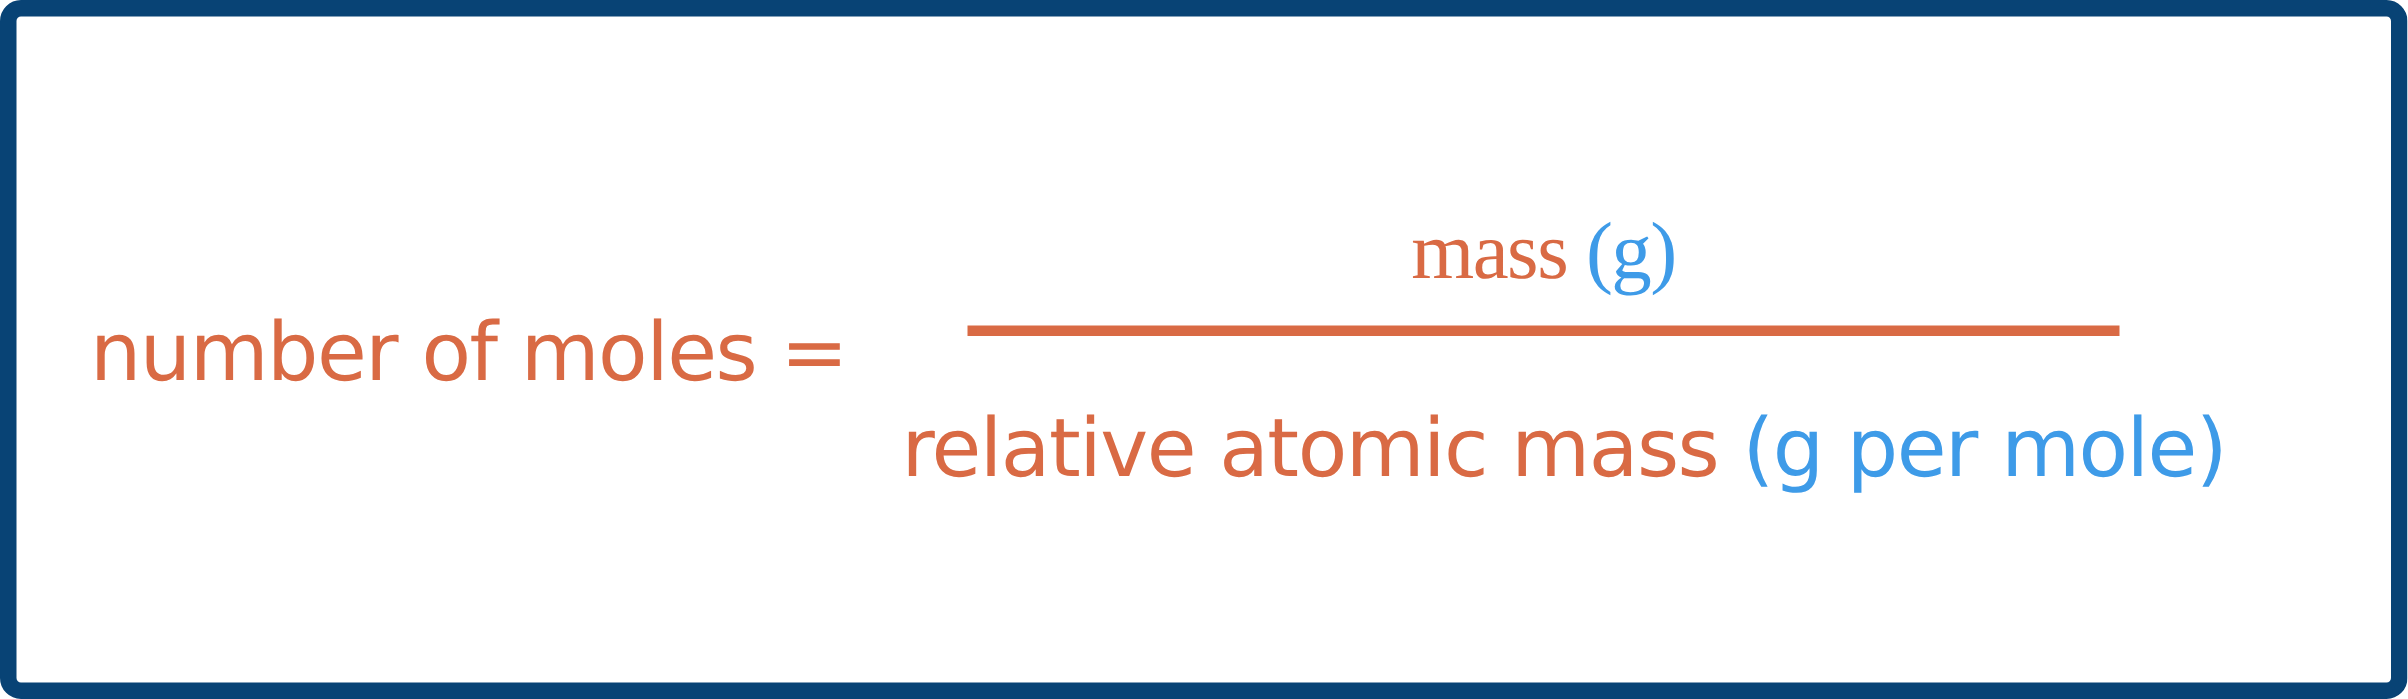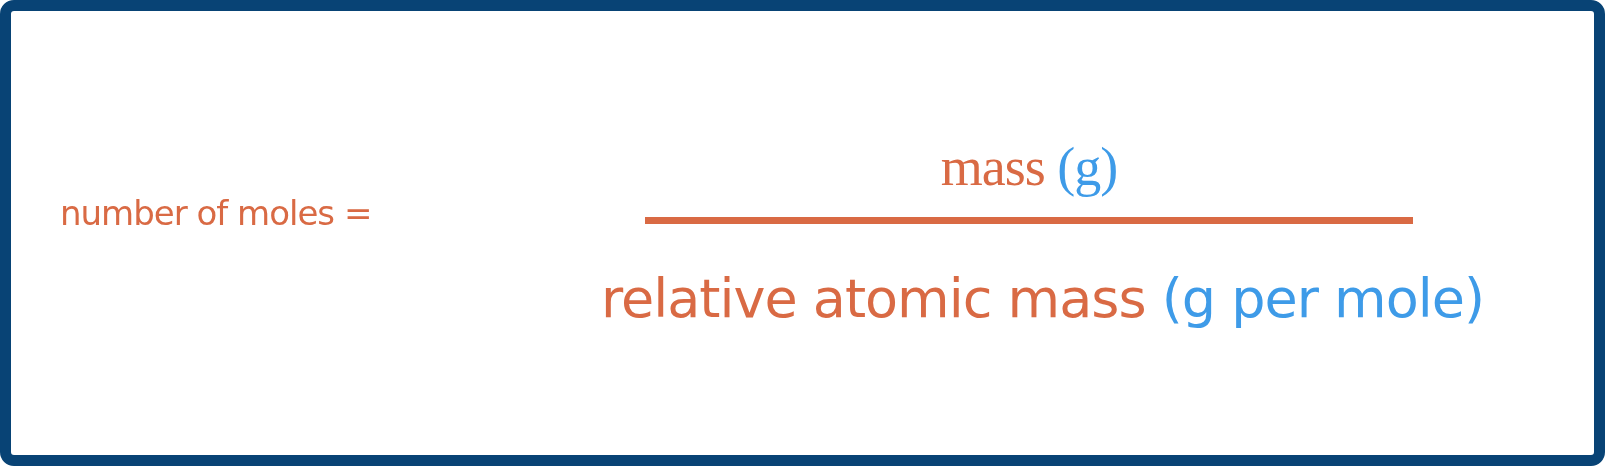--- a/index.html
+++ b/index.html
@@ -13,21 +13,21 @@
       background: #ffffff;
     }
     .txt {
       position: absolute;
       font-family: "DejaVu Sans", sans-serif;
       white-space: nowrap;
       line-height: 1;
     }
     .orange { color: #D96A44; }
     .blue { color: #3E9BE8; }
-    .lhs { left: 60px; top: 196px; font-size: 34px; letter-spacing: -1px; }
+    .lhs { left: 60px; top: 208px; font-size: 54px; letter-spacing: -1px; }
     .numerator {
       position: absolute; left: 645px; width: 768px; top: 140px;
       text-align: center; font-family: Liberation Serif, serif;
       font-size: 54px; line-height: 1; letter-spacing: -1px; white-space: nowrap;
     }
     .bar {
       position: absolute; left: 645px; top: 217px;
       width: 768px; height: 7px; background: #D96A44;
     }
     .denominator {

